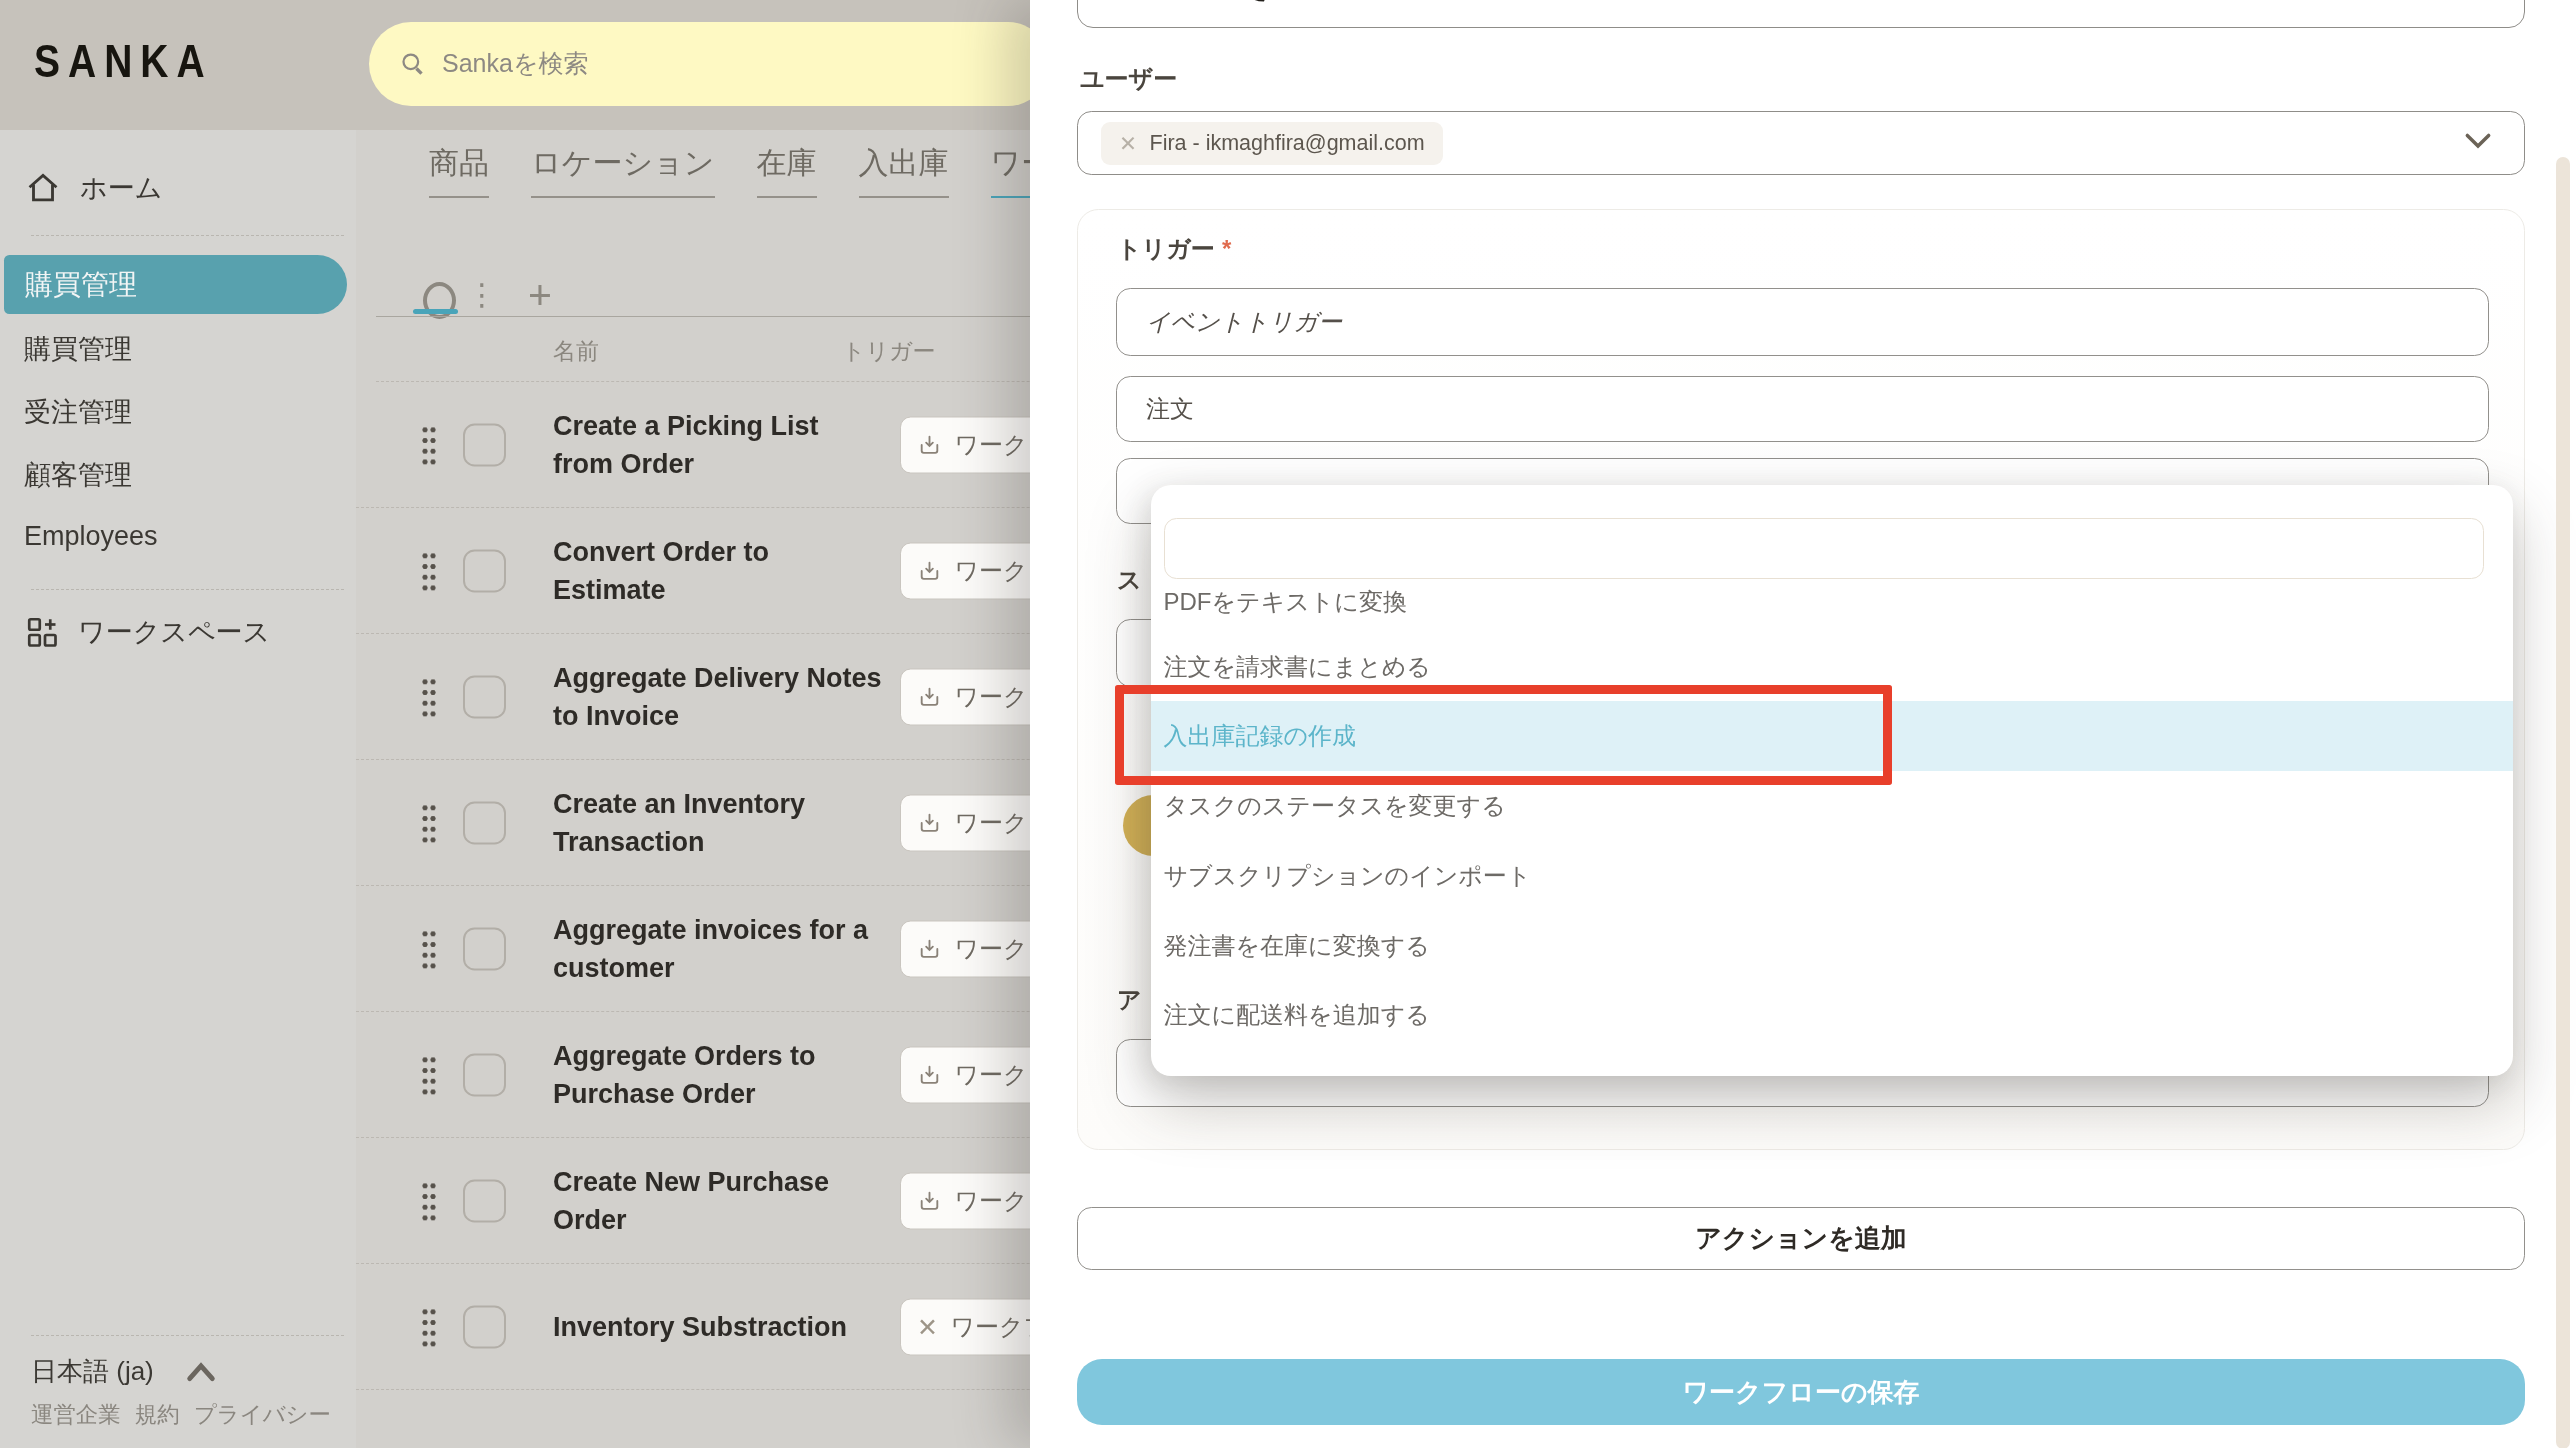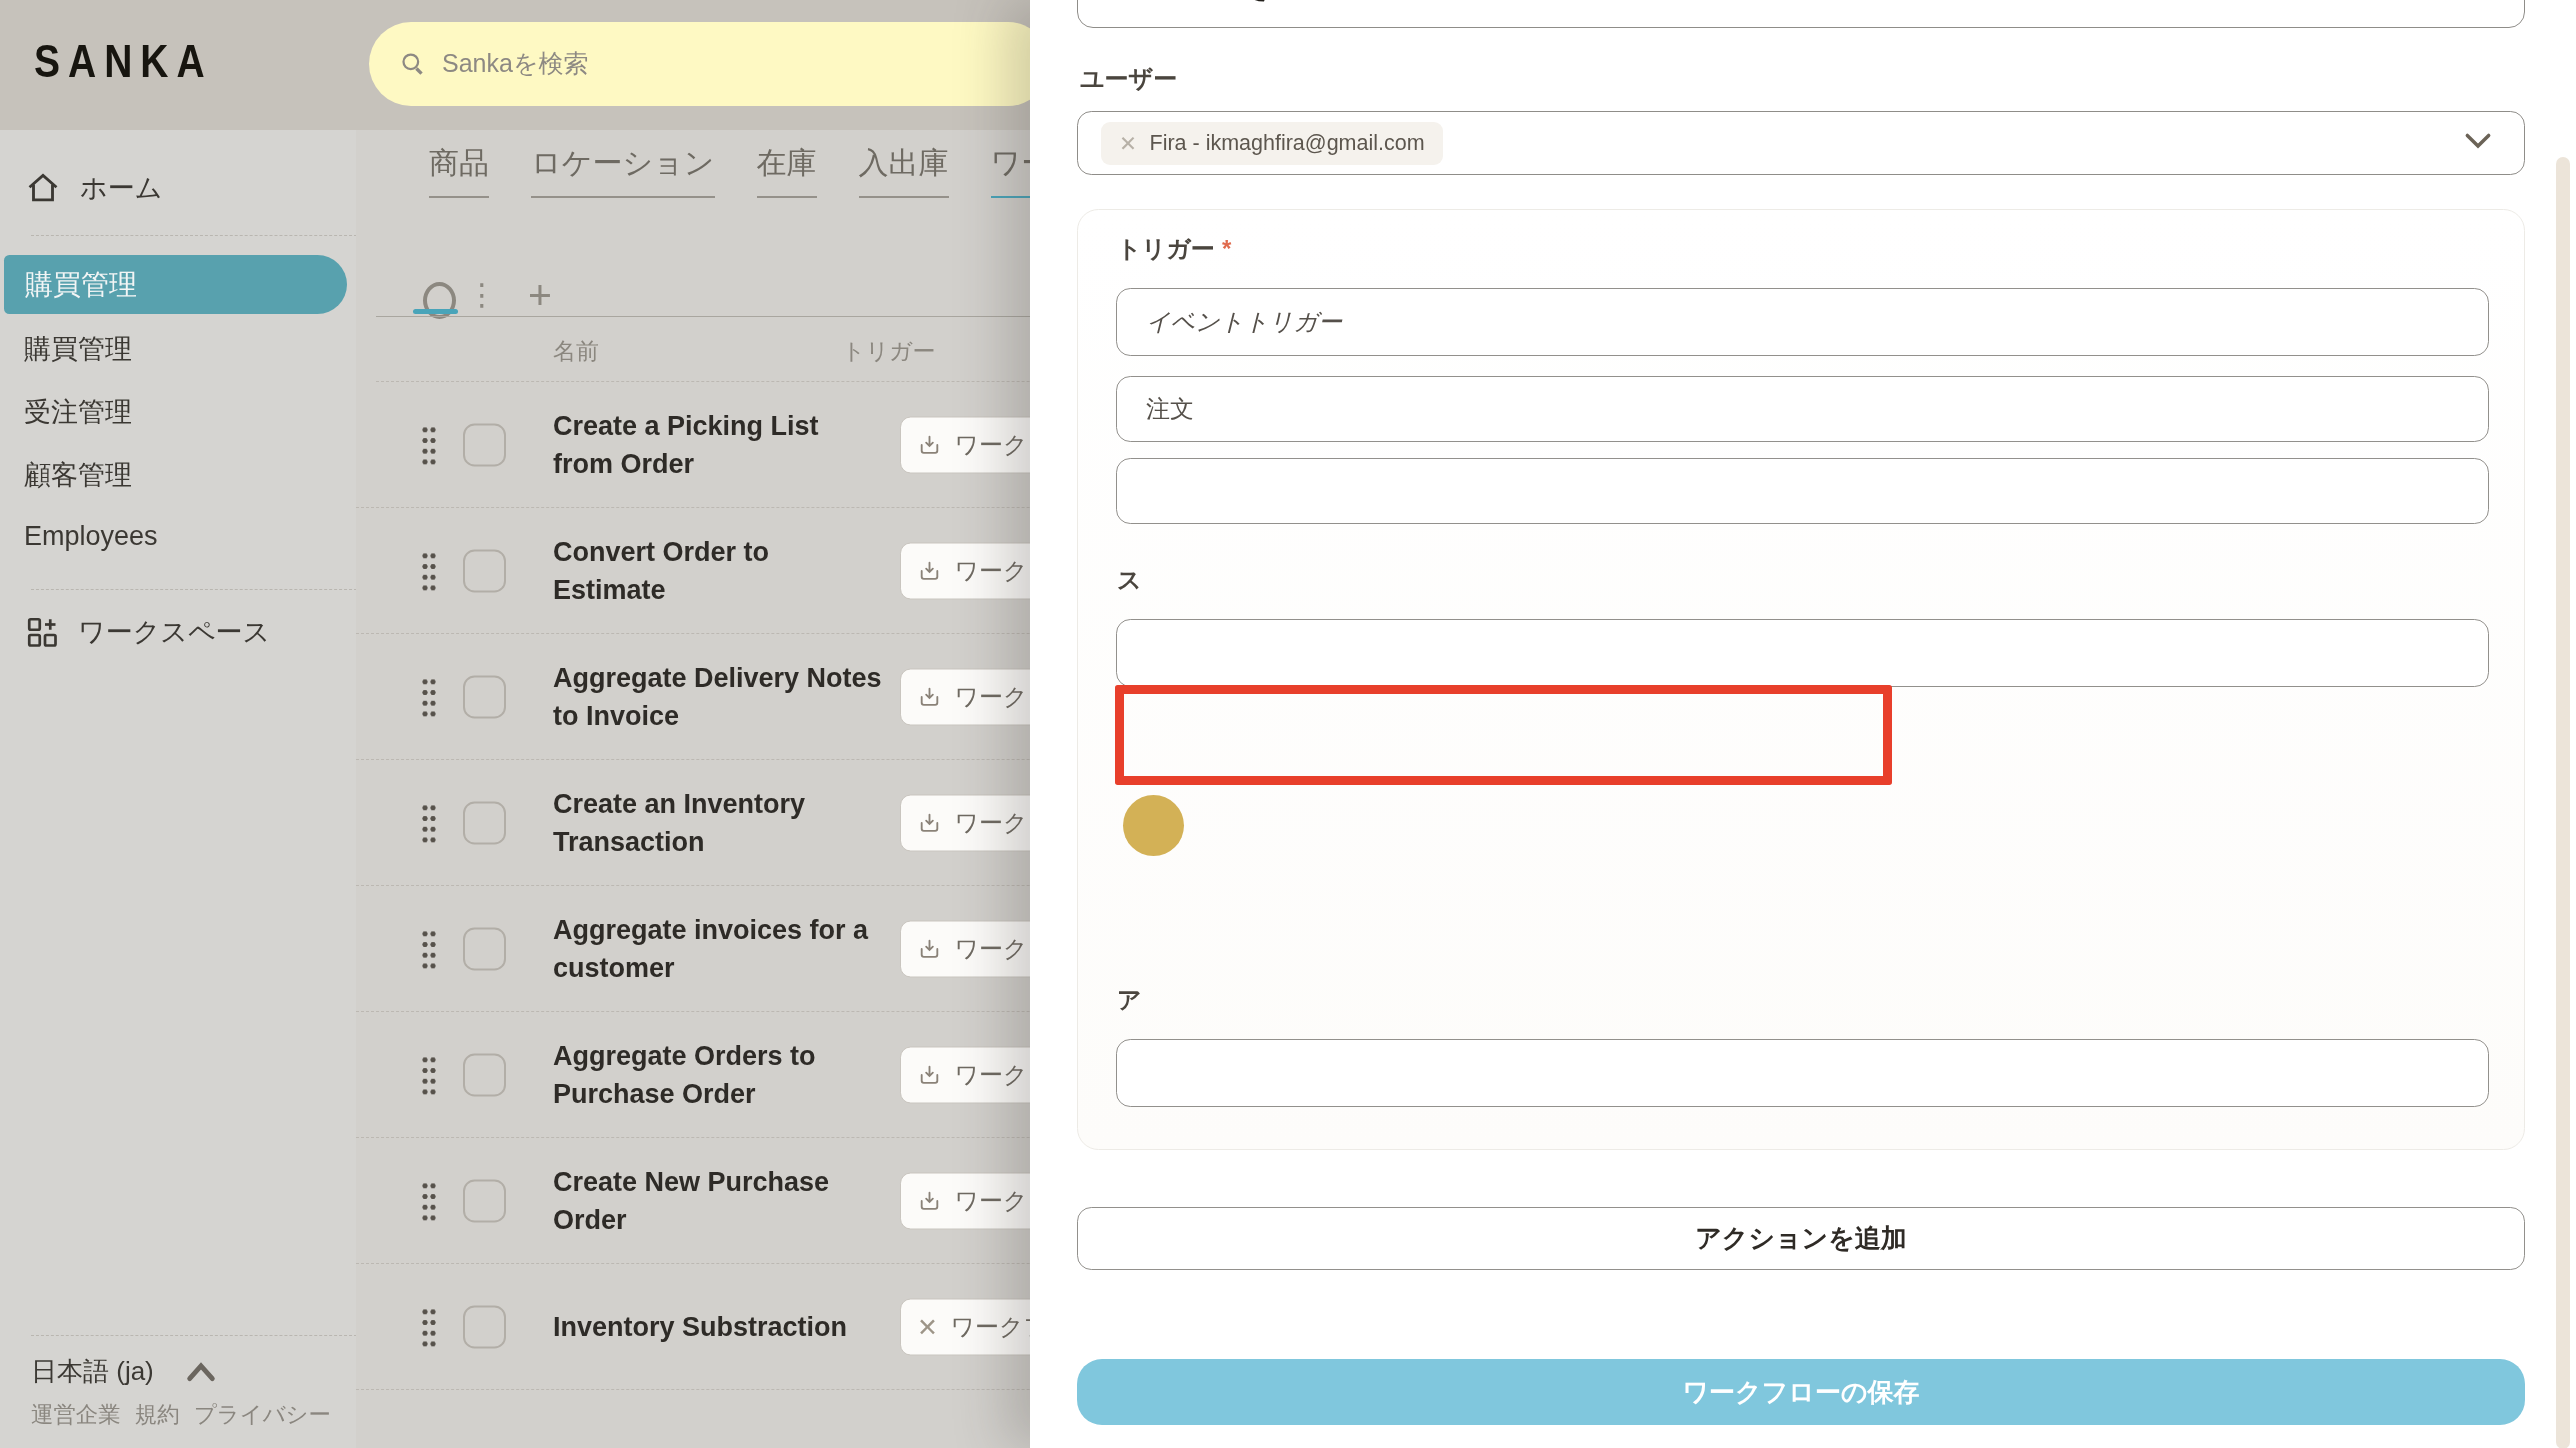--- a/index.html
+++ b/index.html
@@ -9,21 +9,21 @@
 
   
   .header{position:absolute;left:0;top:0;width:100%;height:130px;background:#c6c2bb;z-index:1;}
   .logo{position:absolute;left:34px;top:36px;font-size:39px;font-weight:900;letter-spacing:8px;
         color:#17150f;transform:scaleY(1.18);transform-origin:top left;}
   .search-pill{position:absolute;left:369px;top:21.5px;width:681px;height:84px;border-radius:42px;
         background:#fef9c3;display:flex;align-items:center;gap:16px;padding:0 30px;box-sizing:border-box;}
   .search-pill .ph{font-size:25px;color:#8d8983;}
 
   .sidebar{position:absolute;left:0;top:130px;width:356px;bottom:0;background:#d5d4d1;
-        border-right:0.9px solid #b7b3ad;z-index:1;padding-left:13px;}
+        border-right:0.9px solid #b7b3ad;z-index:1;}
   .side-item{position:absolute;left:0;width:100%;display:flex;align-items:center;gap:18px;
         font-size:27px;color:#3b3833;cursor:default;}
   .side-item .txt{white-space:nowrap;}
   .dash{position:absolute;left:31px;right:11.6px;border-top:1.8px dashed #b9b6b0;}
   .active-pill{position:absolute;left:3.6px;top:255px;width:343px;height:59px;background:#58a1ae;
         border-radius:5.4px 30px 30px 5.4px;display:flex;align-items:center;}
   .active-pill .txt{margin-left:21.5px;color:#f2f5f5;font-size:28px;}
   .side-bottom-lang{position:absolute;left:31px;top:1354px;display:flex;align-items:center;gap:30px;
         font-size:26px;color:#3b3833;}
   .side-links{position:absolute;left:31px;top:1399px;display:flex;gap:14.3px;font-size:22.4px;color:#8a867f;}
@@ -336,19 +336,31 @@
       <div class="sec-input" style="top:409px;height:68px;"></div>
       <div class="avatar-yellow"></div>
       <div class="sec-label" style="top:774px;">ア</div>
       <div class="sec-input" style="top:829px;height:68px;"></div>
     </div>
 
     <div class="big-btn add-action">アクションを追加</div>
     <div class="big-btn save">ワークフローの保存</div>
   </div>
 
+  <div class="dropdown">
+    <div class="dd-search"></div>
+    <div class="dd-list">
+      <div class="opt" style="top:-18px;">PDFをテキストに変換</div>
+      <div class="opt" style="top:47px;">注文を請求書にまとめる</div>
+      <div class="opt hl" style="top:116px;">入出庫記録の作成</div>
+      <div class="opt" style="top:186px;">タスクのステータスを変更する</div>
+      <div class="opt" style="top:256px;">サブスクリプションのインポート</div>
+      <div class="opt" style="top:326px;">発注書を在庫に変換する</div>
+      <div class="opt" style="top:395px;">注文に配送料を追加する</div>
+    </div>
+  </div>
 
   <div class="redbox"></div>
 
   <div class="scroll-thumb"></div>
 
 </div>
 
 
 </body></html>

